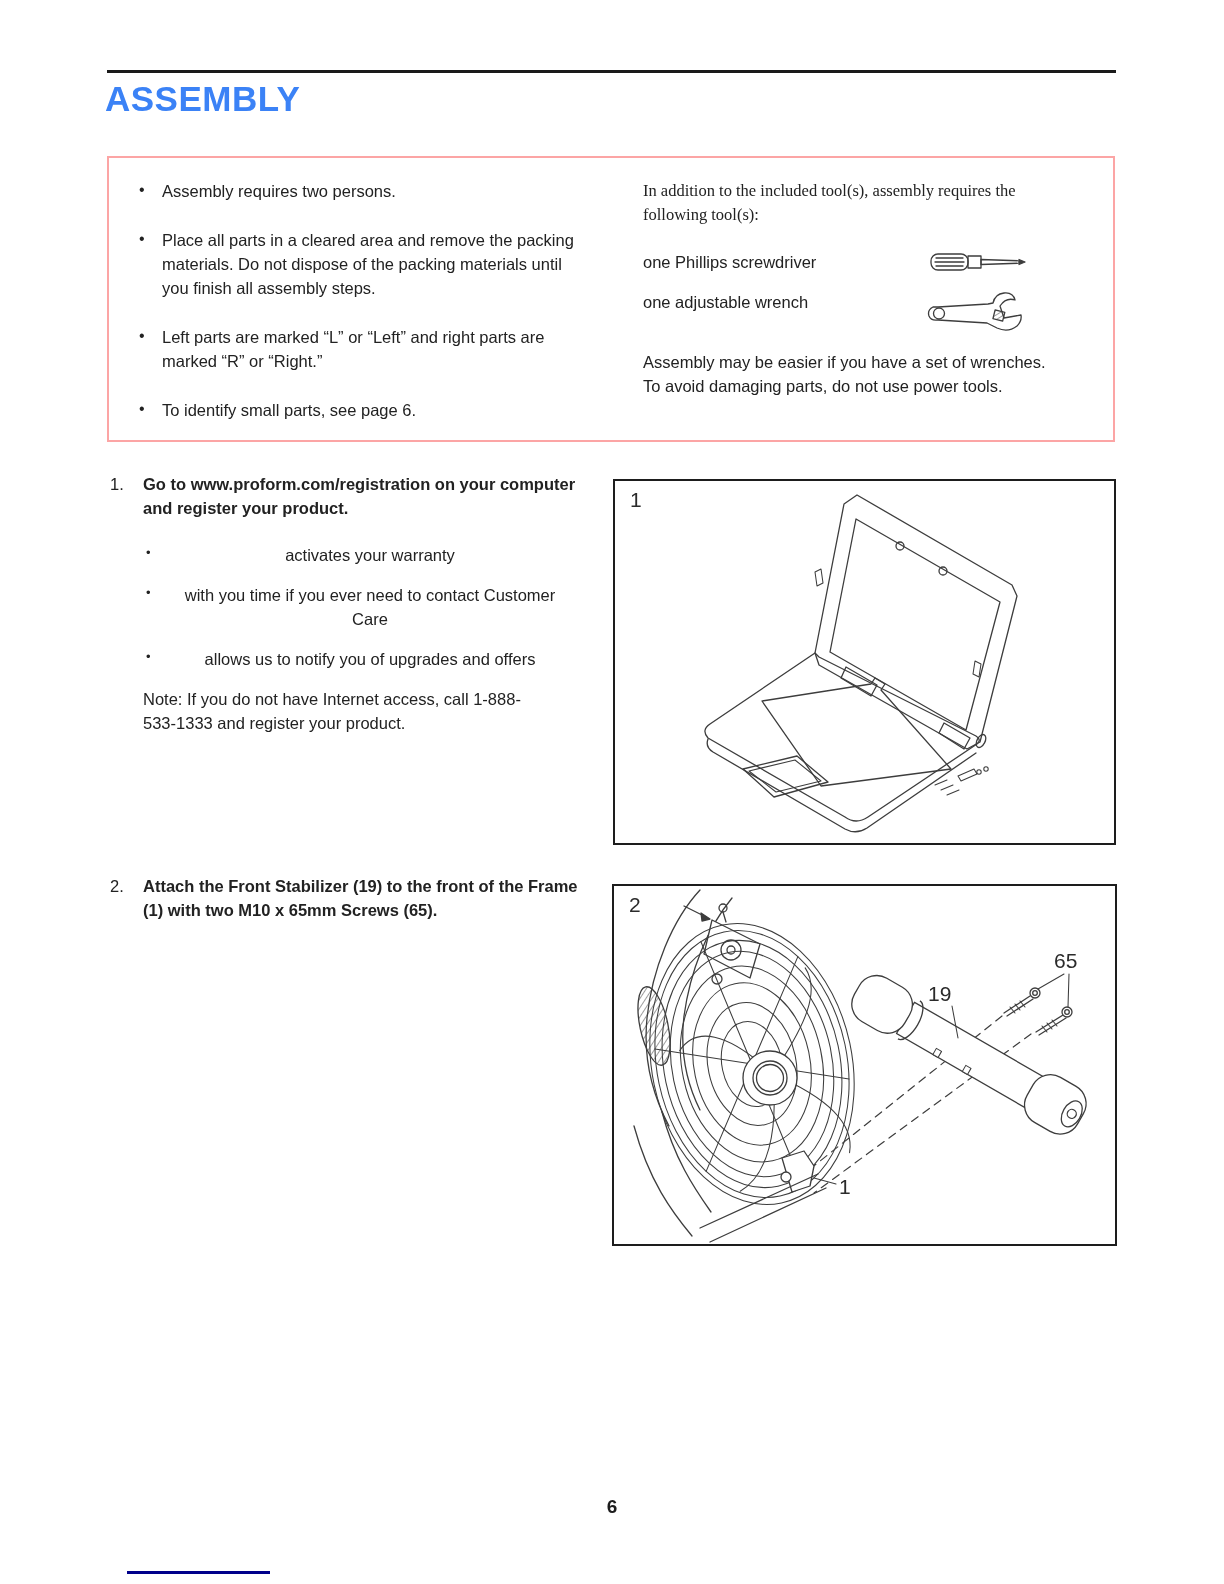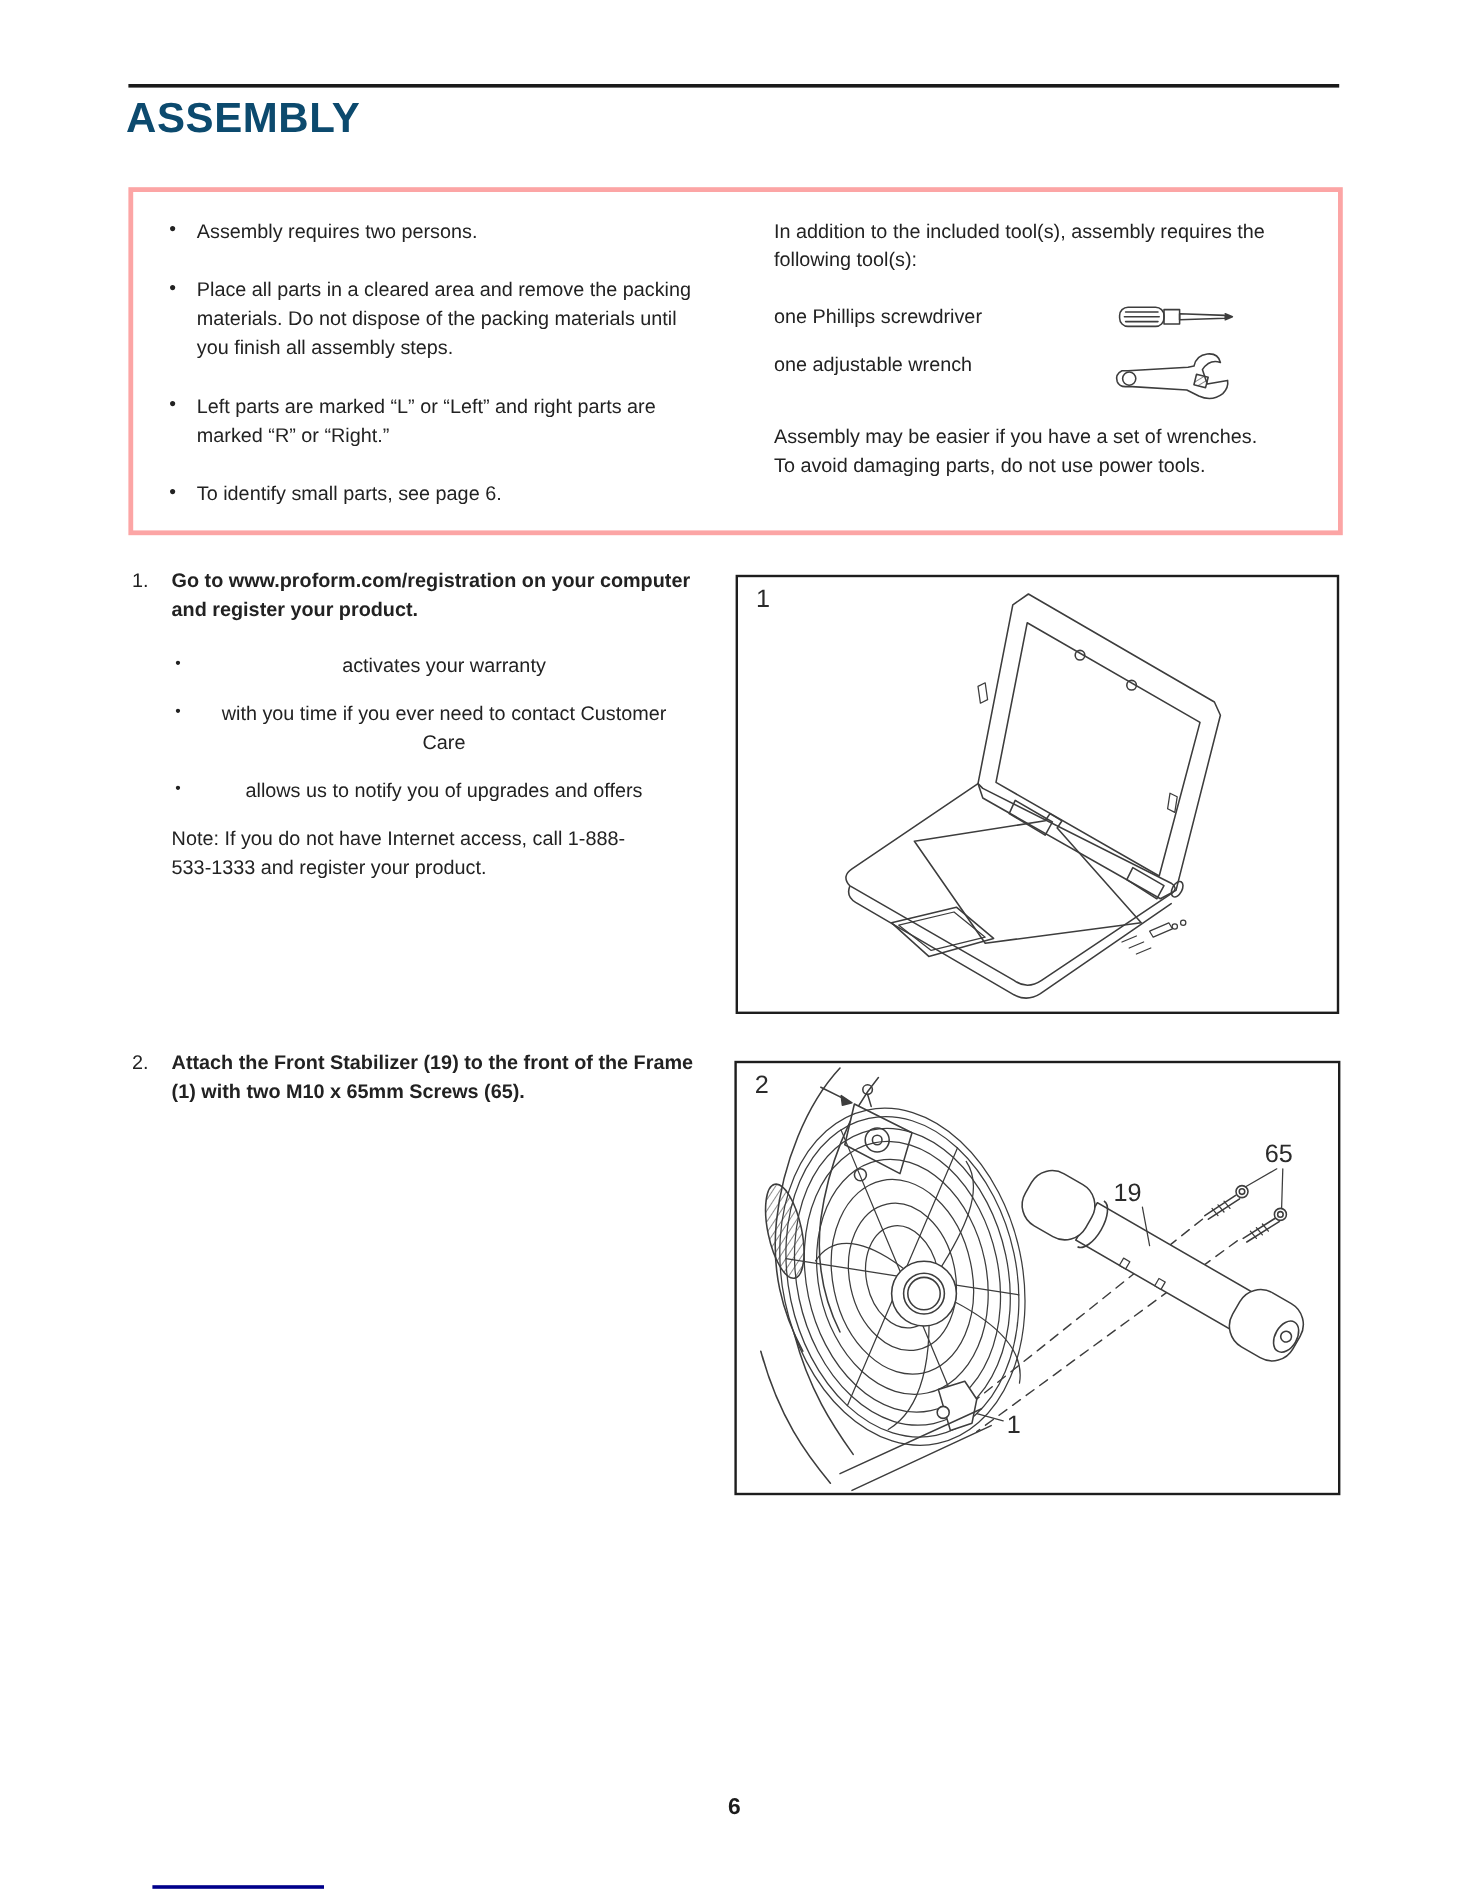--- a/index.html
+++ b/index.html
@@ -1,29 +1,29 @@
 <!DOCTYPE html>
 <html><head>
 <meta charset="utf-8">
 <style>
   html,body{margin:0;padding:0;background:#ffffff;}
   .page{
     position:relative;width:1224px;height:1584px;background:#ffffff;
     font-family:"Liberation Sans",sans-serif;color:#222222;overflow:hidden;
   }
   .title-rule{position:absolute;left:107px;top:70px;width:1009px;height:3px;background:#1a1a1a;}
-  .page-title{position:absolute;left:105px;top:79px;font-size:35px;font-weight:700;letter-spacing:0.5px;color:#0c4a6e;}
-
-  .notes-box{position:absolute;left:107px;top:156px;width:1004px;height:282px;border:4px solid #fca5a5;background:#fff;}
+  .page-title{position:absolute;left:105px;top:79px;font-size:35px;font-weight:700;letter-spacing:0.5px;color:#3b82f6;}
+
+  .notes-box{position:absolute;left:107px;top:156px;width:1004px;height:282px;border:2px solid #fca5a5;background:#fff;}
   .notes-left{position:absolute;left:27px;top:21px;width:440px;}
   ul.plain{list-style:none;margin:0;padding:0;}
   .bullet{position:relative;padding-left:26px;margin-bottom:25px;font-size:16.5px;line-height:24px;}
   .bullet::before{content:"\2022";position:absolute;left:3px;top:-1px;font-size:16px;}
   .notes-right{position:absolute;left:534px;top:21px;width:420px;font-size:16.5px;line-height:24px;}
-  .tools-intro{margin:0 0 23px 0;}
+  .tools-intro{margin:0 0 23px 0;font-family:Liberation Serif, serif;}
   .tool-row{display:flex;align-items:flex-start;margin-bottom:16px;width:392px;}
   .tool-label{flex:0 0 262px;}
   .tool-icon{margin-left:auto;display:block;}
   .tools-note{margin:10px 0 0 0;}
 
   .step{position:absolute;font-size:16.5px;line-height:24px;}
   .step-num{position:absolute;left:0;top:0;}
   .step-content{margin-left:33px;width:452px;}
   .step-heading{font-weight:700;margin:0 0 23px 0;width:445px;}
   .sub-bullets li{position:relative;padding-left:23px;margin-bottom:16px;width:408px;text-align:center;}

